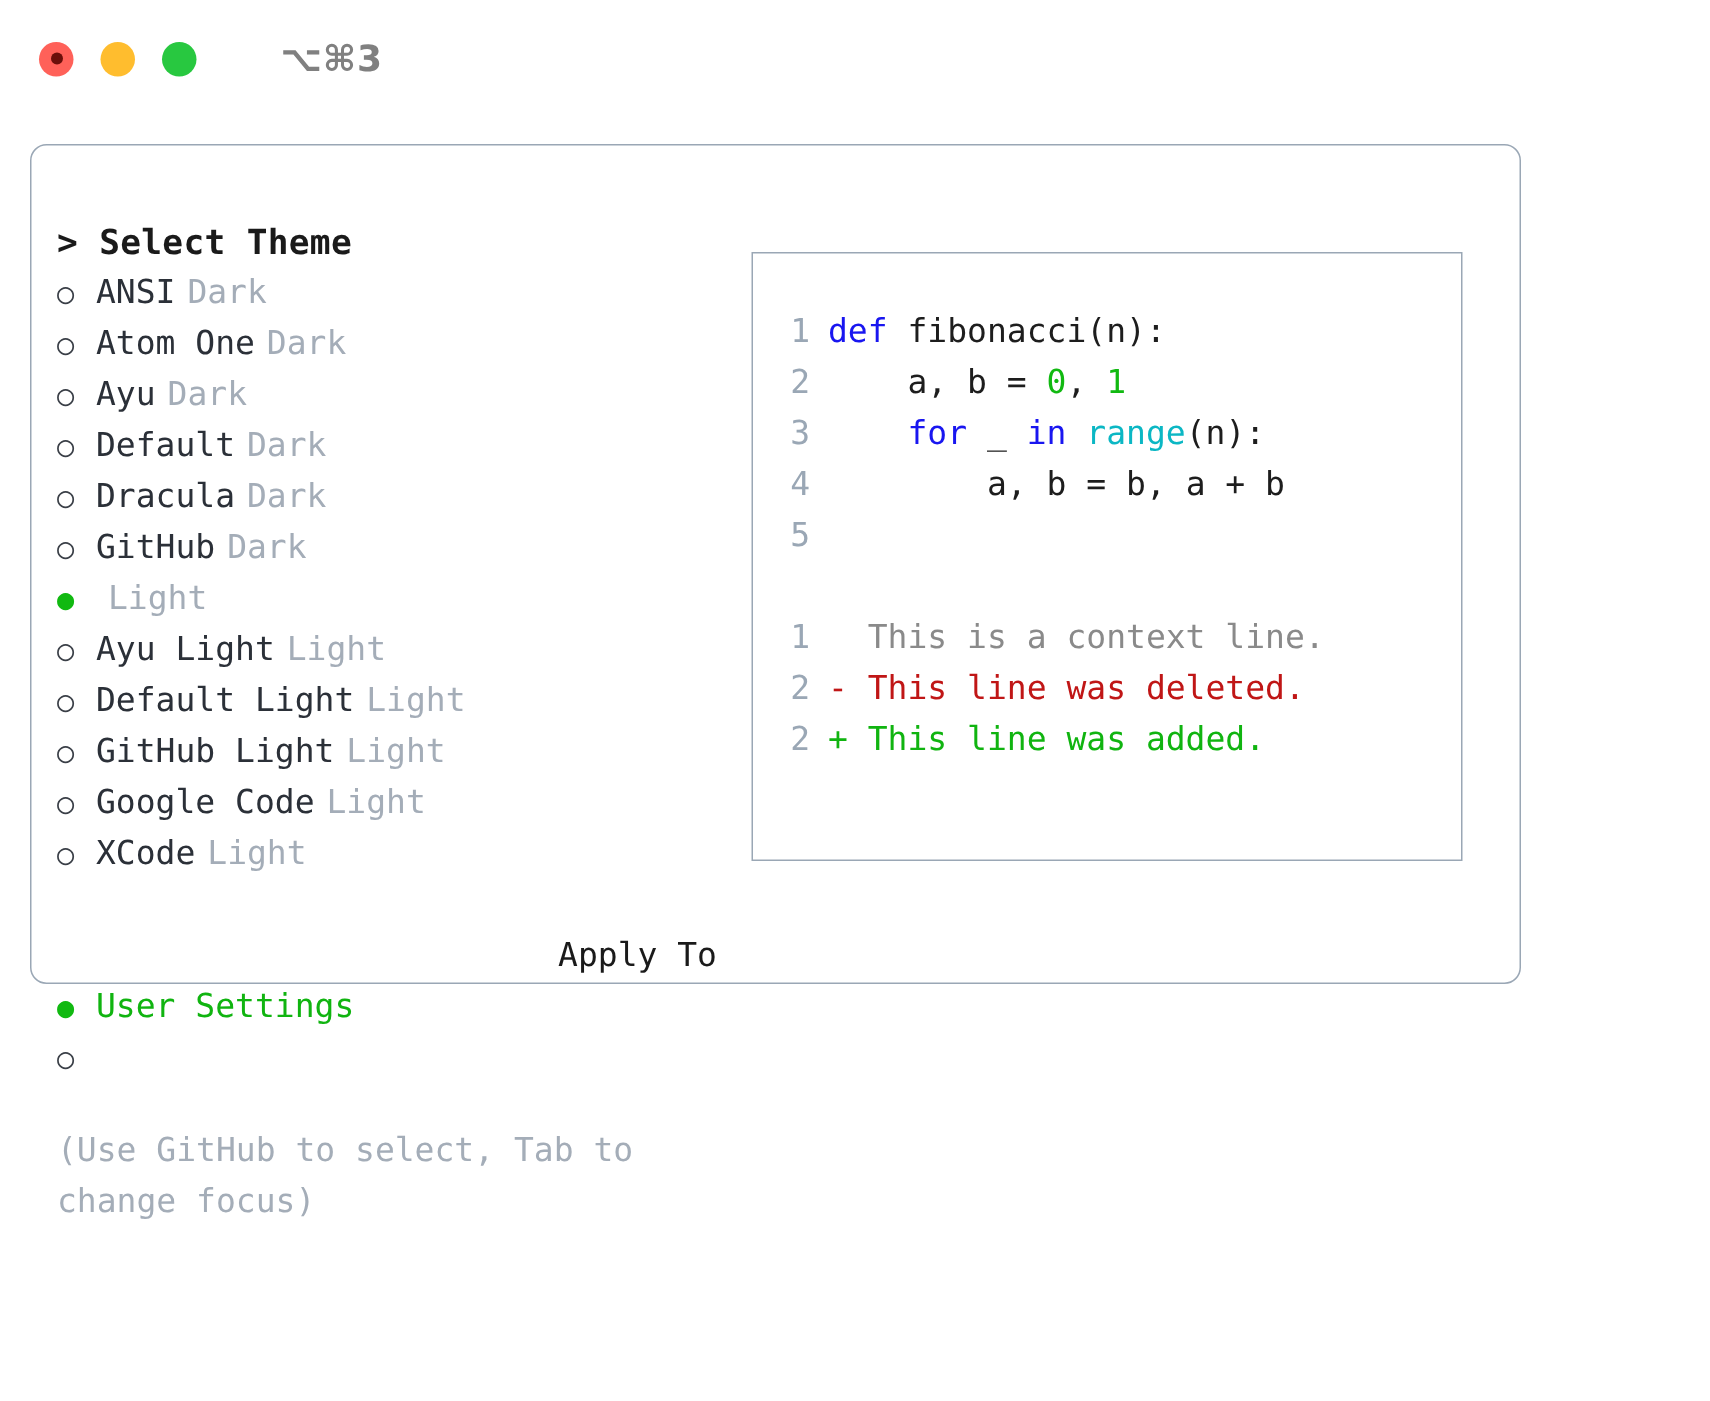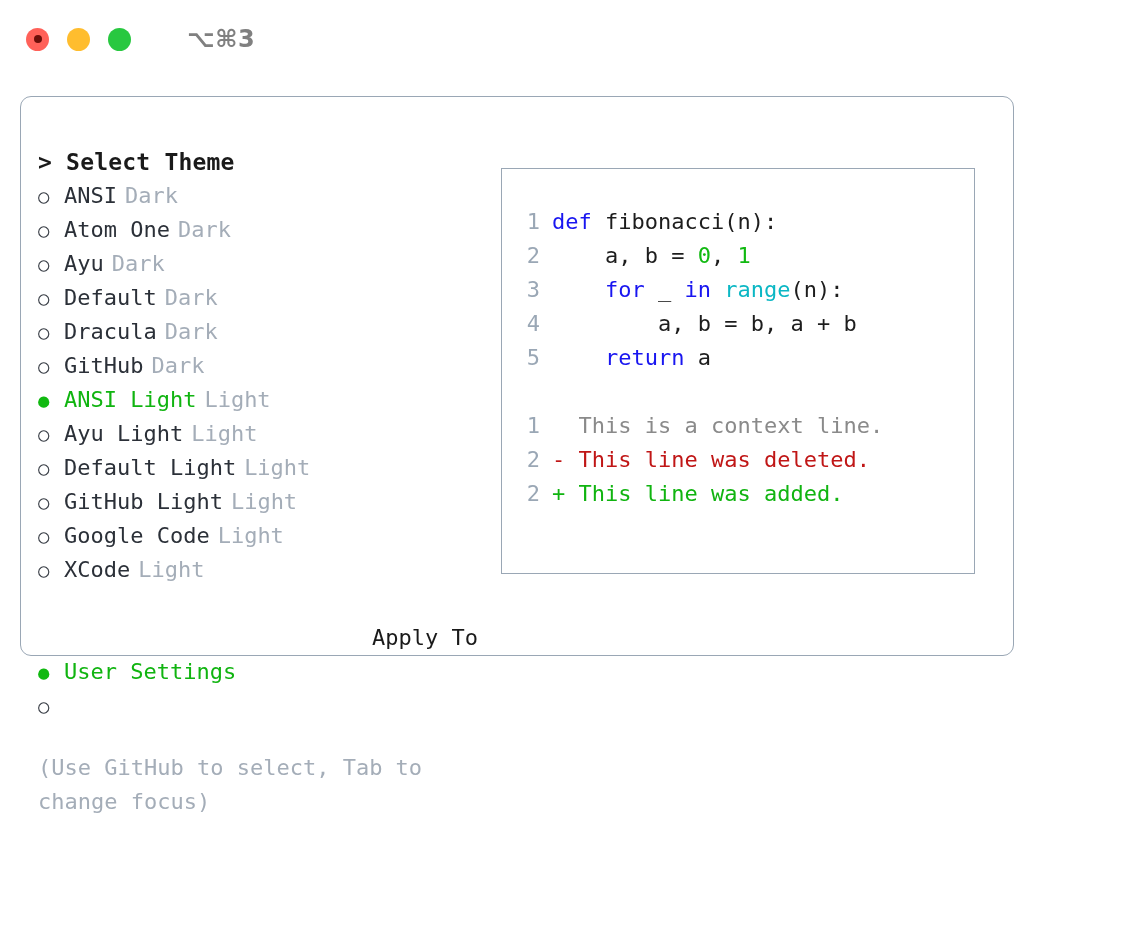--- a/index.html
+++ b/index.html
@@ -213,21 +213,21 @@
 
       <div class="section-head">&gt; Select Theme</div>
 
       <div class="theme-list" id="theme-list">
           <div class="opt-row"><span class="bullet">○</span><span class="opt-name">ANSI</span><span class="opt-kind">Dark</span></div>
           <div class="opt-row"><span class="bullet">○</span><span class="opt-name">Atom One</span><span class="opt-kind">Dark</span></div>
           <div class="opt-row"><span class="bullet">○</span><span class="opt-name">Ayu</span><span class="opt-kind">Dark</span></div>
           <div class="opt-row"><span class="bullet">○</span><span class="opt-name">Default</span><span class="opt-kind">Dark</span></div>
           <div class="opt-row"><span class="bullet">○</span><span class="opt-name">Dracula</span><span class="opt-kind">Dark</span></div>
           <div class="opt-row"><span class="bullet">○</span><span class="opt-name">GitHub</span><span class="opt-kind">Dark</span></div>
-          <div class="opt-row selected"><span class="bullet">●</span><span class="opt-name">ANSI Light</span><span class="opt-kind">Light</span></div>
+          <div class="opt-row selected"><span class="bullet">●</span><span class="opt-kind">Light</span></div>
           <div class="opt-row"><span class="bullet">○</span><span class="opt-name">Ayu Light</span><span class="opt-kind">Light</span></div>
           <div class="opt-row"><span class="bullet">○</span><span class="opt-name">Default Light</span><span class="opt-kind">Light</span></div>
           <div class="opt-row"><span class="bullet">○</span><span class="opt-name">GitHub Light</span><span class="opt-kind">Light</span></div>
           <div class="opt-row"><span class="bullet">○</span><span class="opt-name">Google Code</span><span class="opt-kind">Light</span></div>
           <div class="opt-row"><span class="bullet">○</span><span class="opt-name">XCode</span><span class="opt-kind">Light</span></div>
         </div>
 
       <div class="spacer-row"></div>
 
       <div class="applyto-head">Apply To</div>
@@ -242,21 +242,21 @@
 
     <div class="right-col">
 
       <div class="preview-box">
         <div class="code-area">
           <div id="code-lines">
               <div class="code-line"><span class="lineno">1</span><span class="code-text"><span class="tok-kw">def</span><span class="tok-plain"> fibonacci(n):</span></span></div>
               <div class="code-line"><span class="lineno">2</span><span class="code-text">    <span class="tok-plain">a, b = </span><span class="tok-num">0</span><span class="tok-plain">, </span><span class="tok-num">1</span></span></div>
               <div class="code-line"><span class="lineno">3</span><span class="code-text">    <span class="tok-kw">for</span><span class="tok-plain"> _ </span><span class="tok-kw">in</span><span class="tok-plain"> </span><span class="tok-fn">range</span><span class="tok-plain">(n):</span></span></div>
               <div class="code-line"><span class="lineno">4</span><span class="code-text">        <span class="tok-plain">a, b = b, a + b</span></span></div>
-              <div class="code-line"><span class="lineno">5</span><span class="code-text">    <span class="tok-kw">return</span><span class="tok-plain"> a</span></span></div>
+              <div class="code-line"><span class="lineno">5</span></div>
             </div>
           <div class="blank-line"></div>
           <div id="diff-lines">
               <div class="code-line"><span class="lineno">1</span><span class="code-text diff-ctx">  This is a context line.</span></div>
               <div class="code-line"><span class="lineno">2</span><span class="code-text diff-del">- This line was deleted.</span></div>
               <div class="code-line"><span class="lineno">2</span><span class="code-text diff-add">+ This line was added.</span></div>
             </div>
         </div>
       </div>
     </div>

